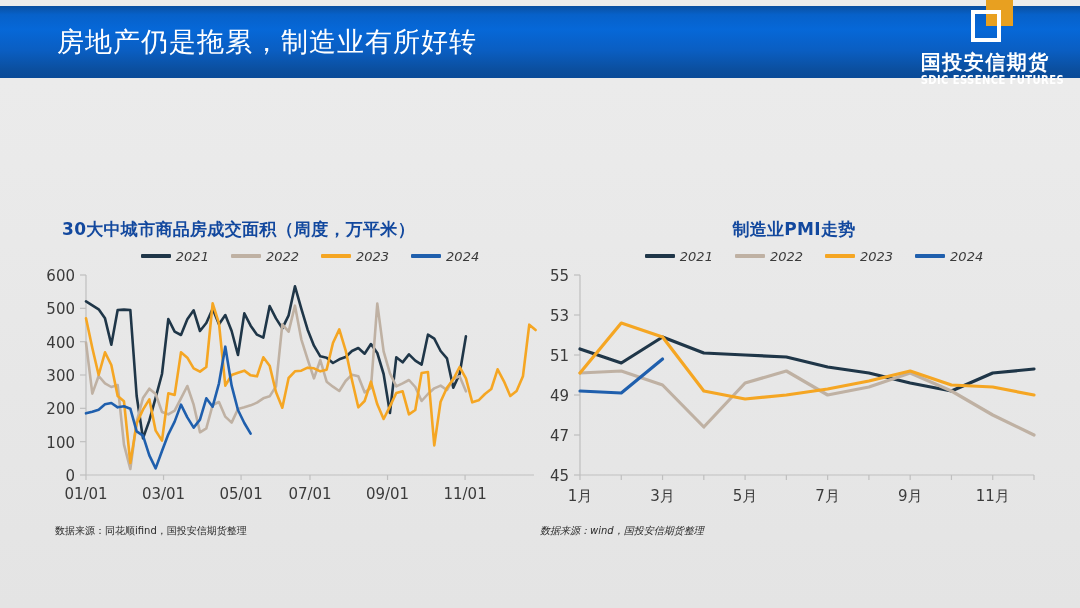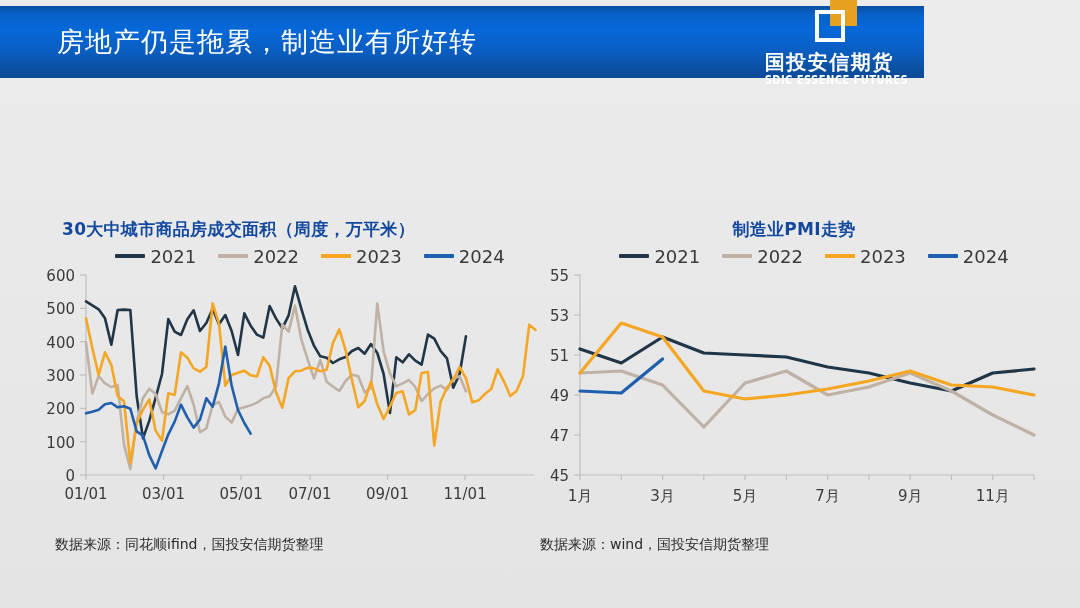--- a/index.html
+++ b/index.html
@@ -18,21 +18,21 @@
     width: 1080px;
     height: 608px;
     background: linear-gradient(180deg, #ececec 0%, #e9e9e9 40%, #e4e4e4 100%);
     overflow: hidden;
   }
 
   
   .banner {
     position: absolute;
     left: 0; top: 6px;
-    width: 924px; height: 72px;
+    width: 1080px; height: 72px;
     background: linear-gradient(180deg,
         #0a4fa0 0%,
         #0761c9 12%,
         #0668d8 32%,
         #0a5ec2 62%,
         #0b4f9f 88%,
         #0a4b98 100%);
   }
   .banner-title {
     position: absolute;
@@ -129,37 +129,37 @@
     display: flex;
     justify-content: center;
     align-items: center;
     gap: 22px;
     height: 18px;
     margin-left: 40px;
     margin-bottom: 2px;
   }
   .legend-item { display: flex; align-items: center; gap: 5px; }
   .legend-swatch { width: 30px; height: 4px; border-radius: 1px; }
-  .legend-label { font-size: 18px; color: #3a3a3a; }
+  .legend-label { font-size: 13px; color: #3a3a3a; font-style: italic; }
 
   .plot-wrap {
     position: relative;
     width: 500px;
     height: 232px;
   }
   .plot-wrap svg { display: block; }
 
   .source {
     position: absolute;
-    top: 536px;
-    font-size: 14px;
+    top: 524px;
+    font-size: 10px;
     color: #2a2a2a;
   }
   .source-left  { left: 55px; }
-  .source-right { left: 540px; }
+  .source-right { left: 540px; font-style: italic; }
 
   .ax-text { font-family: "DejaVu Sans", "Liberation Sans", sans-serif; fill: #3b3b3b; }
 </style>
 </head>
 <body>
 
 <div class="slide">
 
   <div class="banner">
     <div class="banner-title">房地产仍是拖累，制造业有所好转</div>

